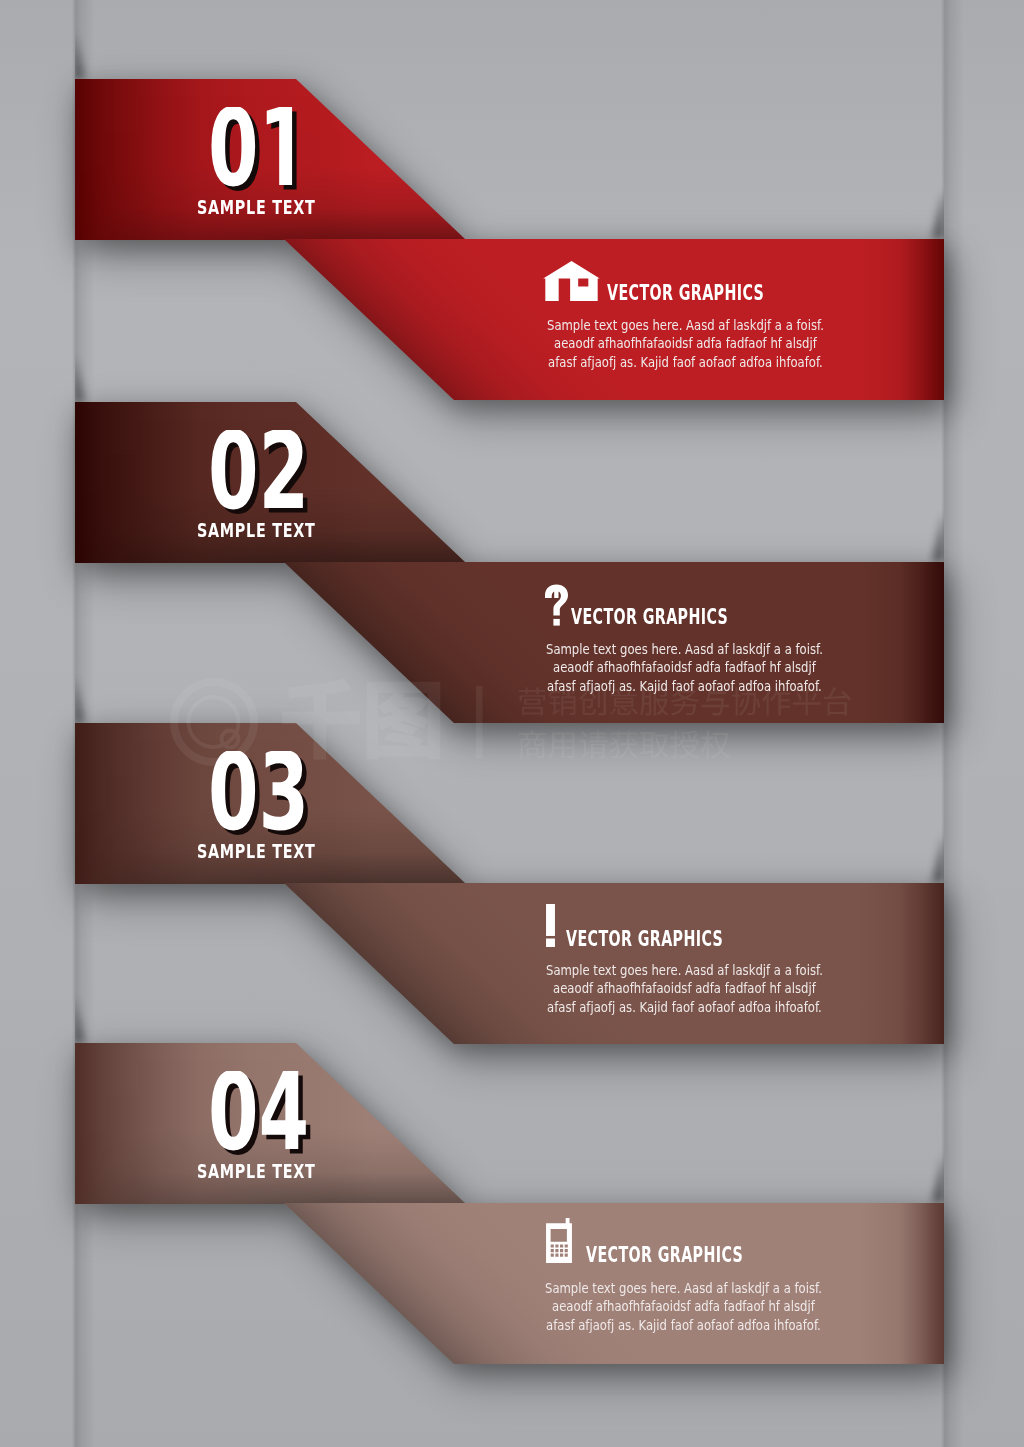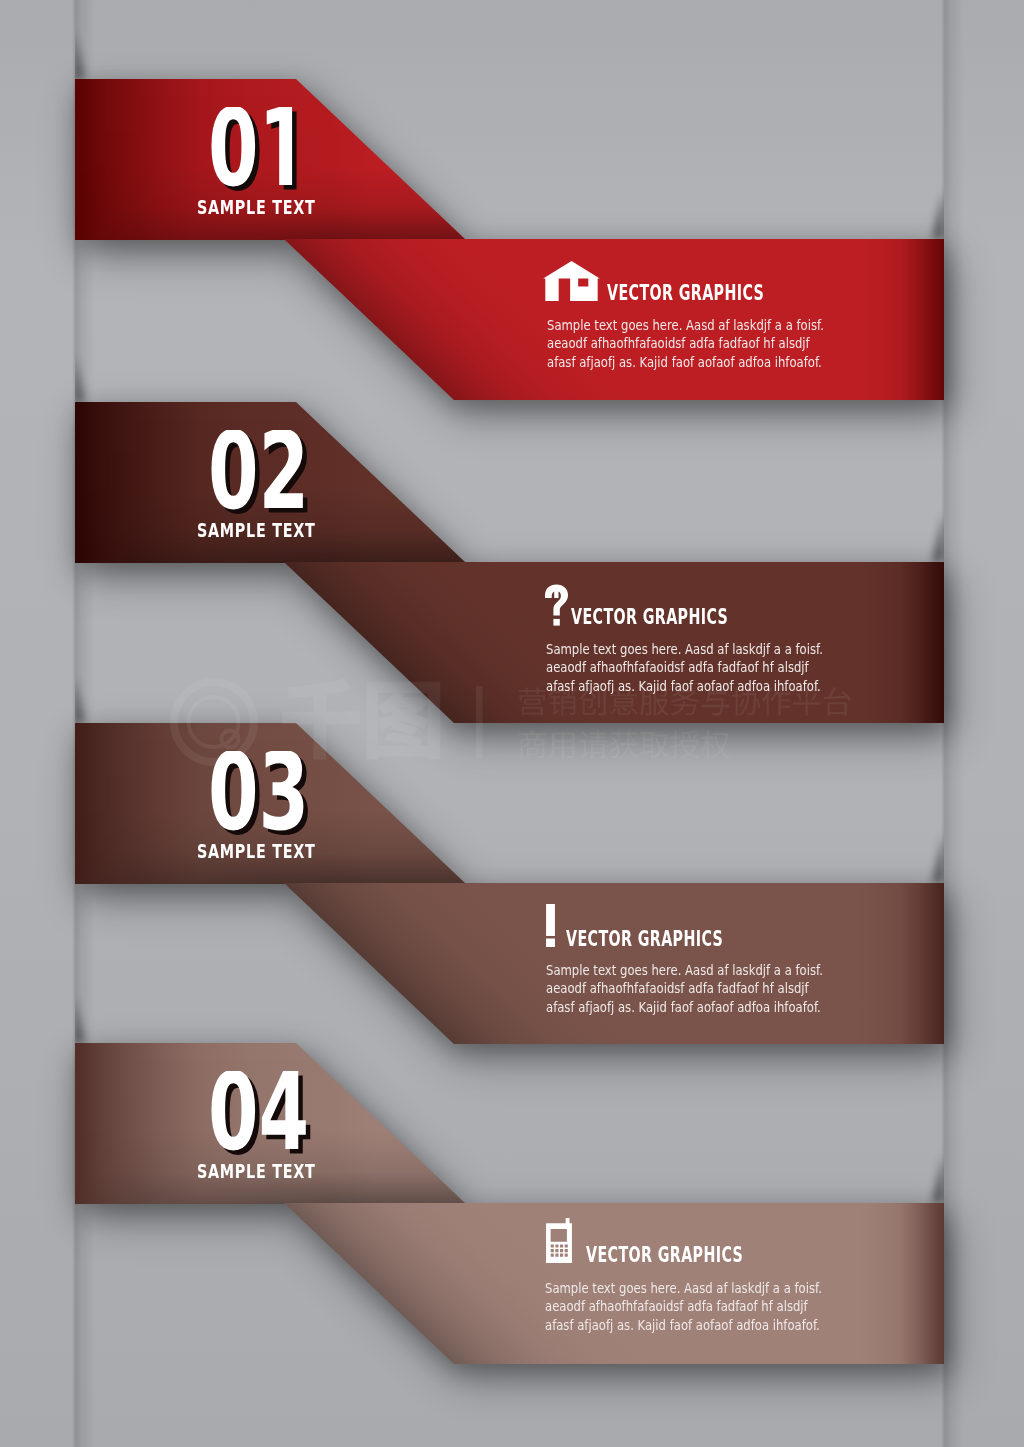--- a/index.html
+++ b/index.html
@@ -3,21 +3,21 @@
 <meta charset="utf-8">
 <title>Infographic</title>
 <style>
   html,body{margin:0;padding:0;background:#aeb0b4;}
   body{width:1024px;height:1447px;overflow:hidden;
        font-family:"Liberation Sans","DejaVu Sans",sans-serif;
        -webkit-font-smoothing:antialiased;}
   #stage{position:relative;width:1024px;height:1447px;overflow:hidden;
          background:linear-gradient(180deg,#a9abaf 0%,#b2b4b8 18%,#b0b2b6 52%,#a8aaae 100%);}
   #stage svg.ribbons{position:absolute;left:0;top:0;}
-  .txtlayer{position:absolute;left:0;top:0;width:1024px;height:1447px;}
+  .txtlayer{position:absolute;left:0;top:0;width:1024px;height:1447px;text-align:center;}
   .num{position:absolute;}
   .lbl{position:absolute;color:#fff;font-weight:700;font-size:20.3px;line-height:1;
        font-family:"DejaVu Sans",sans-serif;font-stretch:condensed;
        white-space:nowrap;transform-origin:left top;transform:scaleX(0.787);
        letter-spacing:0.9px;}
   .hd{position:absolute;color:#fff;font-weight:700;font-size:21px;line-height:1;
       font-family:"DejaVu Sans",sans-serif;font-stretch:condensed;
       white-space:nowrap;transform-origin:left top;transform:scaleX(0.755);
       letter-spacing:0.5px;}
   .ico{position:absolute;line-height:0;}

